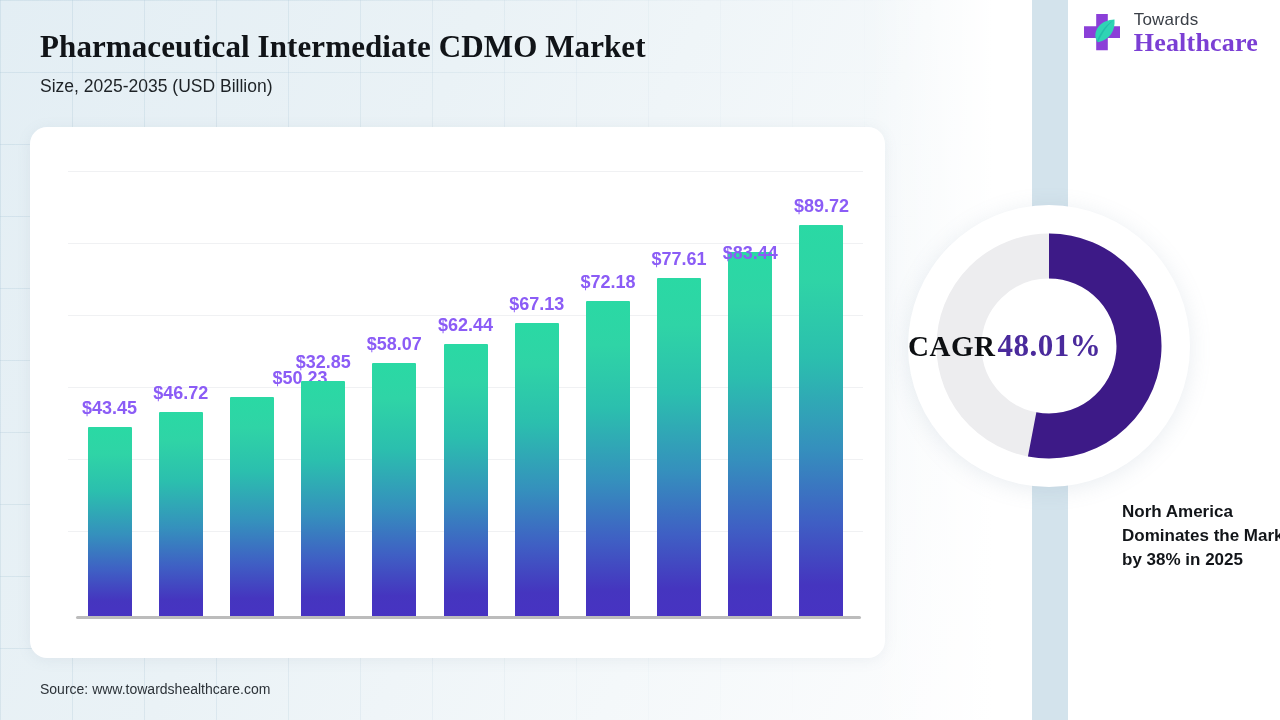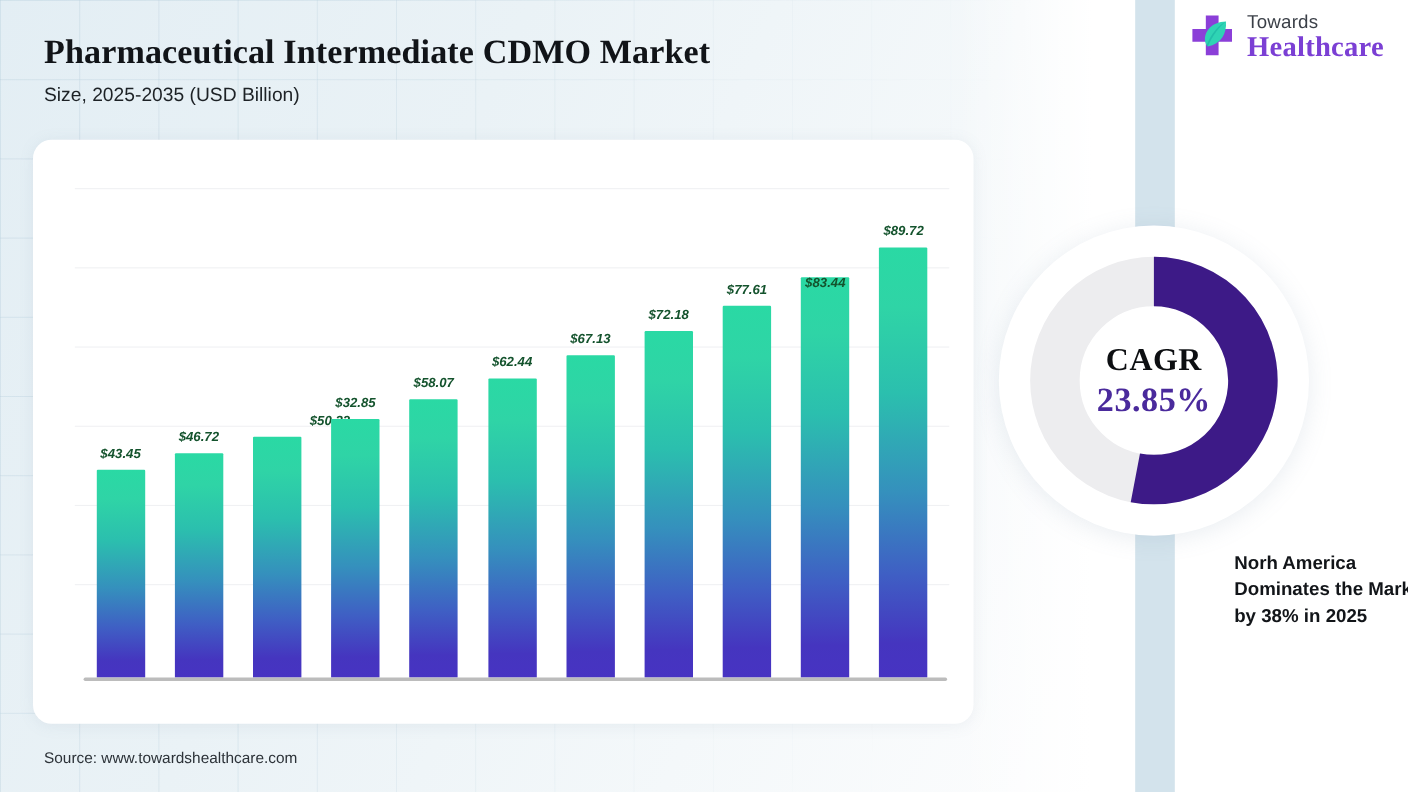--- a/index.html
+++ b/index.html
@@ -83,21 +83,21 @@
     position:absolute; left:0; right:0; bottom:3px; top:0;
     display:flex; align-items:flex-end; justify-content:space-between;
     padding:0 6px;
   }
   .bar-slot {
     position:relative; width:72px; height:100%;
     display:flex; flex-direction:column; justify-content:flex-end; align-items:center;
   }
   .bar-value {
     position:absolute; left:50%; transform:translateX(-50%);
-    font-size:12px; font-weight:bold; color:#14532d; white-space:nowrap;font-style:italic;
+    font-size:18px; font-weight:bold; color:#8b5cf6; white-space:nowrap;
   }
   .bar {
     width:44px;
     background:linear-gradient(180deg,
         #2ad9a4 0%,
         #2fd4a6 14%,
         #2bbfae 34%,
         #3590bd 57%,
         #3f5fc4 76%,
         #4535bf 92%,
@@ -125,21 +125,21 @@
     position:absolute; left:908px; top:205px; width:282px; height:282px;
   }
   #donut-disc {
     position:absolute; inset:0; border-radius:50%;
     background:#ffffff;
     box-shadow:0 3px 22px rgba(120,145,170,.16);
   }
   #donut-svg { position:absolute; left:0; top:0; }
   #donut-center {
     position:absolute; left:0; top:0; width:282px; height:282px;
-    display:flex; flex-direction:column; align-items:center; justify-content:center;
+    display:flex; flex-direction:row; align-items:center; 
     gap:2px;
   }
   #cagr-label {
     font-family:"Liberation Serif", serif;
     font-weight:bold; font-size:29px; color:#0d0f12; letter-spacing:.5px;
   }
   #cagr-value {
     font-family:"Liberation Serif", serif;
     font-weight:bold; font-size:31px; color:#4a2a9c; letter-spacing:.5px;
   }
@@ -240,17 +240,17 @@
 <div id="source">Source: www.towardshealthcare.com</div>
 
 <div id="donut-wrap">
   <div id="donut-disc"></div>
   <svg id="donut-svg" width="282" height="282" viewBox="0 0 282 282" aria-hidden="true">
     <circle id="donut-track" cx="141" cy="141" r="90" fill="none" stroke-width="45" stroke="#ededef"></circle>
     <path id="donut-arc" fill="none" stroke-width="45" stroke-linecap="butt" stroke="#3d1a87" d="M 141 51 A 90 90 0 1 1 124.13568168728477 229.405852565582"></path>
   </svg>
   <div id="donut-center">
     <div id="cagr-label">CAGR</div>
-    <div id="cagr-value">23.85%</div>
+    <div id="cagr-value">48.01%</div>
   </div>
 </div>
 
 <div id="region-note">Norh America Dominates the Market by 38% in 2025</div>
 
 </body></html>

